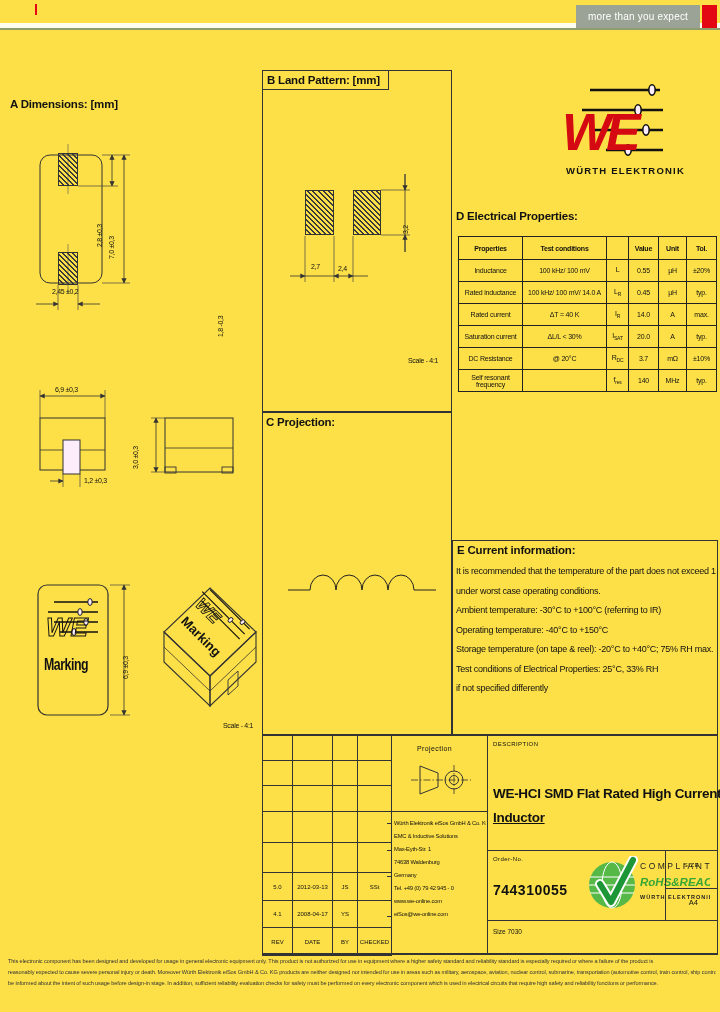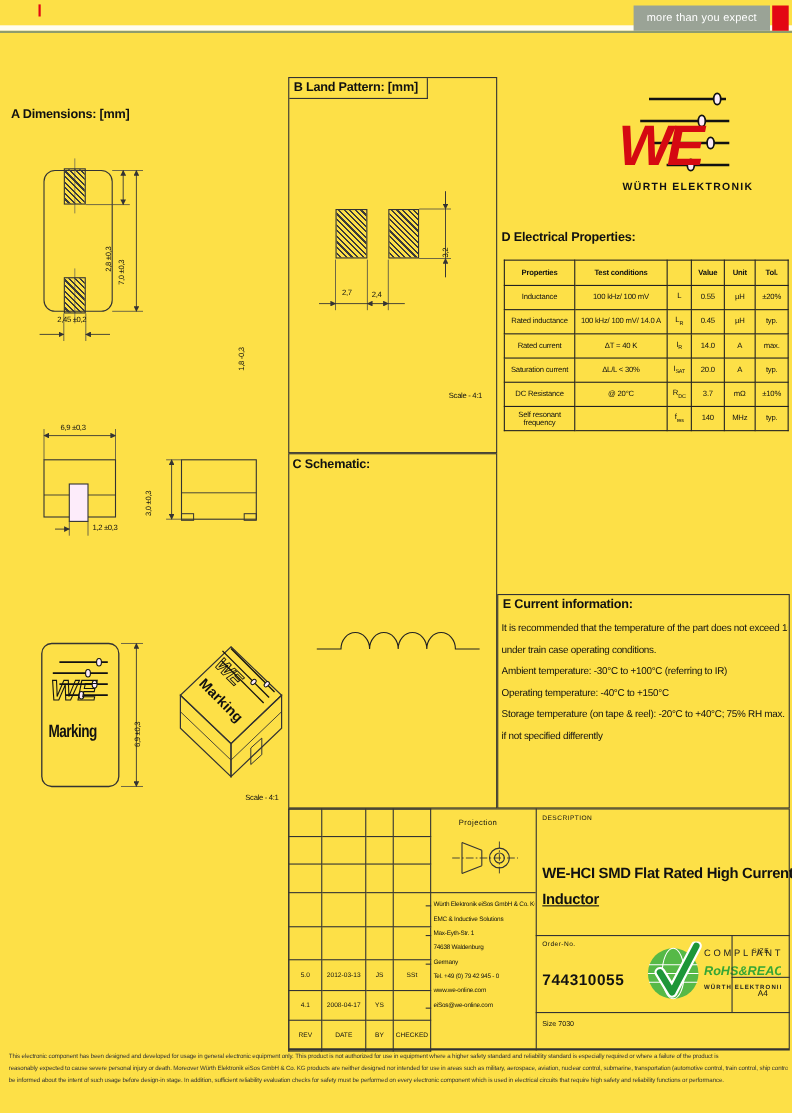--- a/index.html
+++ b/index.html
@@ -169,21 +169,21 @@
     <line x1="119" y1="165" x2="148" y2="165" stroke="#444" stroke-width="0.7"></line>
     <line x1="143" y1="104" x2="143" y2="182" stroke="#333" stroke-width="0.8"></line>
     <line x1="143" y1="104" x2="143" y2="120" stroke="#333" stroke-width="0.8" marker-end="url(#ar5)"></line>
     <line x1="143" y1="182" x2="143" y2="165" stroke="#333" stroke-width="0.8" marker-end="url(#ar5)"></line>
   </svg>
   <div class="dimlabel" style="left:311px;top:263px;">2,7</div>
   <div class="dimlabel" style="left:338px;top:265px;">2,4</div>
   <div class="vlabel" style="left:409px;top:227px;">3,2</div>
   <div class="dimlabel" style="left:408px;top:357px;">Scale - 4:1</div>
 
-  <div class="sec-title" style="left:266px;top:416px;">C Schematic:</div>
+  <div class="sec-title" style="left:266px;top:416px;">C Projection:</div>
   <svg class="abs" style="left:262px;top:412px;" width="190" height="323" viewBox="0 0 190 323">
     <path d="M26 178 H48 a13 15 0 0 1 26 0 a13 15 0 0 1 26 0 a13 15 0 0 1 26 0 a13 15 0 0 1 26 0 H174" fill="none" stroke="#222" stroke-width="1"></path>
   </svg>
 
   <svg class="abs" style="left:562px;top:80px;" width="108" height="84" viewBox="0 0 108 84">
     <line x1="28" y1="10" x2="98" y2="10" stroke="#111" stroke-width="2.4"></line>
     <line x1="20" y1="30" x2="101" y2="30" stroke="#111" stroke-width="2.4"></line>
     <line x1="28" y1="50" x2="101" y2="50" stroke="#111" stroke-width="2.4"></line>
     <line x1="44" y1="70" x2="101" y2="70" stroke="#111" stroke-width="2.4"></line>
     <ellipse cx="90" cy="10" rx="3.2" ry="5.2" fill="#fdecfa" stroke="#111" stroke-width="1.6"></ellipse>
@@ -260,24 +260,25 @@
       <td>140</td>
           <td>MHz</td>
           <td>typ.</td>
     </tr>
   </tbody>
     </table>
 
   <div class="sec-title" style="left:457px;top:544px;">E Current information:</div>
   <div class="abs" style="left:456px;top:562px;width:260px;">
     <div class="eline">It is recommended that the temperature of the part does not exceed 150°C</div>
-    <div class="eline">under train case operating conditions.</div>
+    <div class="eline">under worst case operating conditions.</div>
     <div class="eline">Ambient temperature: -30°C to +100°C (referring to IR)</div>
     <div class="eline">Operating temperature: -40°C to +150°C</div>
     <div class="eline">Storage temperature (on tape &amp; reel): -20°C to +40°C; 75% RH max.</div>
+    <div class="eline">Test conditions of Electrical Properties: 25°C, 33% RH</div>
     <div class="eline">if not specified differently</div>
   </div>
 
   <table class="rev">
     <colgroup>
         <col style="width:30px">
         <col style="width:40px">
         <col style="width:25px">
         <col style="width:34px">
       </colgroup>

